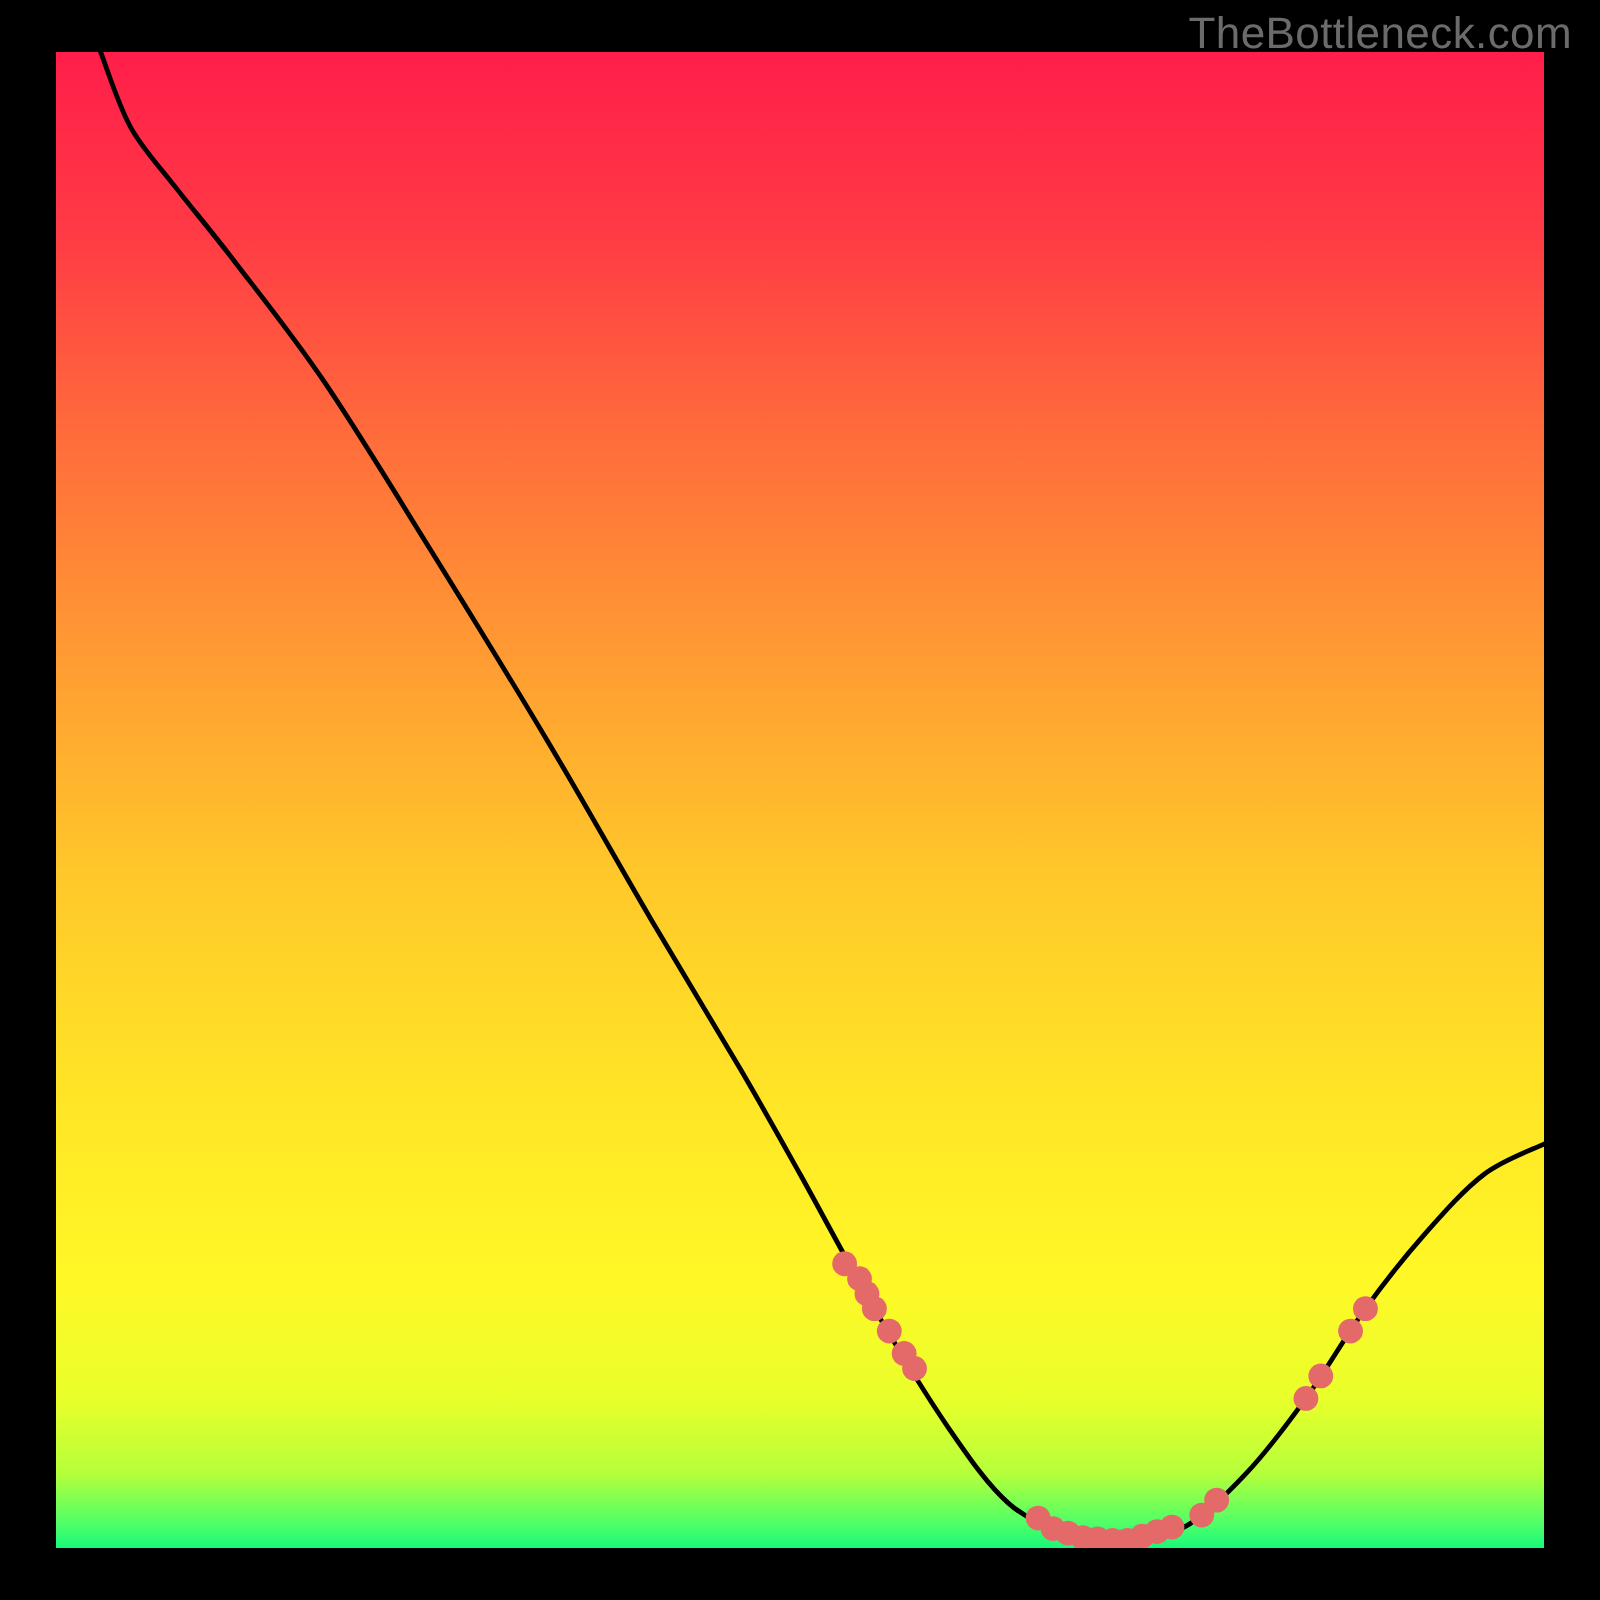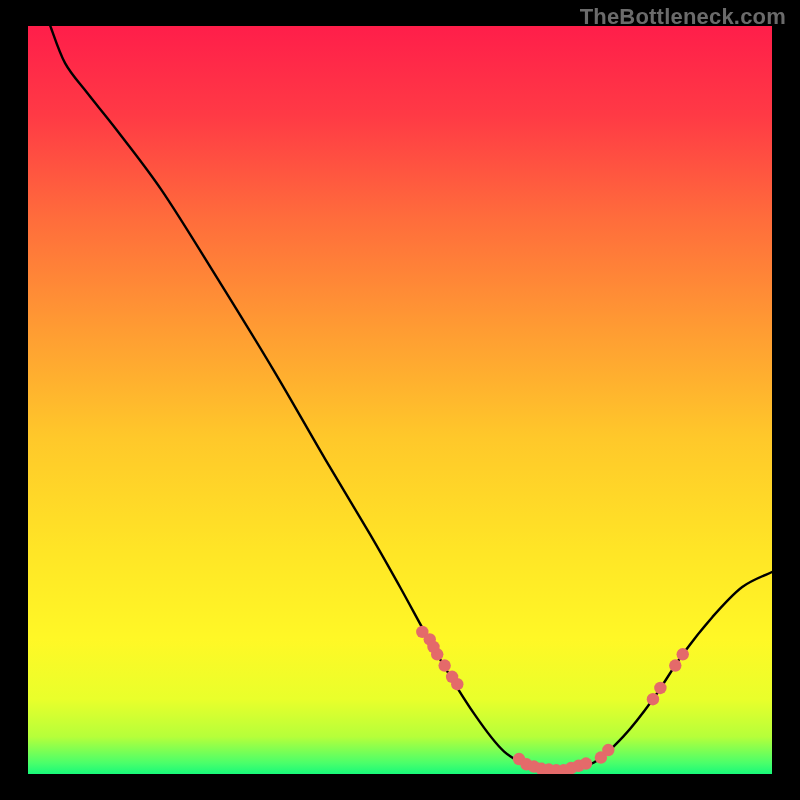--- a/index.html
+++ b/index.html
@@ -14,21 +14,21 @@
   .frame {
     position: relative;
     width: 800px;
     height: 800px;
   }
   .watermark {
     position: absolute;
     top: 4px;
     right: 14px;
     font-size: 22px;
-    font-weight: 700;
+    font-weight: 400;
     color: #6b6b6b;
     letter-spacing: 0.2px;
     z-index: 3;
   }
   .plot {
     position: absolute;
     left: 28px;
     top: 26px;
     width: 744px;
     height: 748px;

